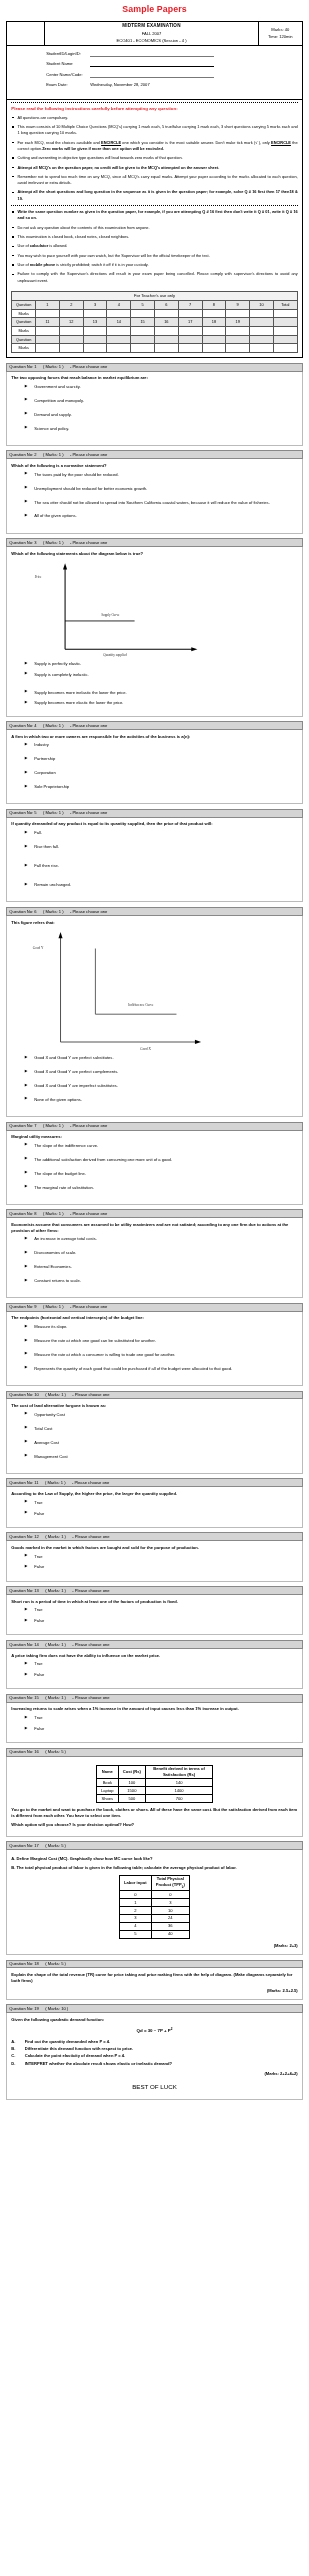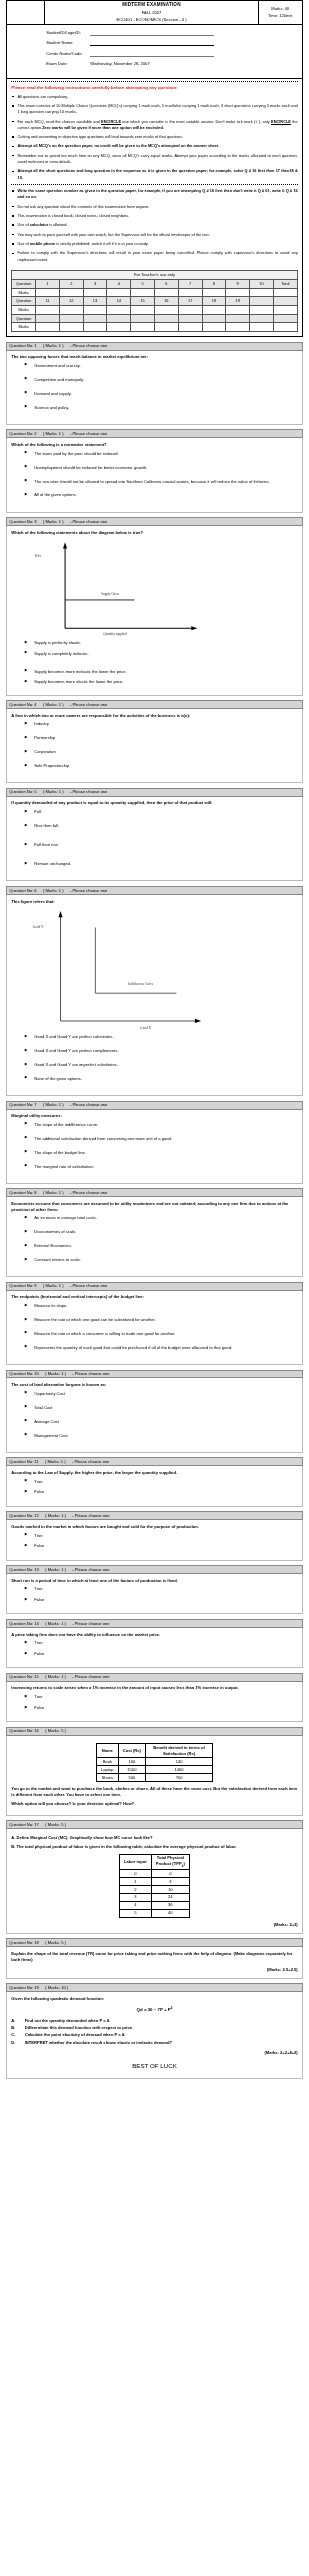--- a/index.html
+++ b/index.html
@@ -107,20 +107,21 @@
   .formula { text-align:center; font-weight:bold; font-size:4.4px; margin:4.1px 0; }
   sup { font-size:3.1px; }
   sub { font-size:3.1px; }
   .best { text-align:center; font-size:6.2px; margin:6.2px 0 2.1px 0; }
 </style>
 </head>
 <body>
 
 <div class="page">
 
+  <div class="sample-title">Sample Papers</div>
 
   <table class="hdr">
     <tbody>
         <tr>
       <td class="c-left" rowspan="1">&nbsp;</td>
       <td class="c-mid">
         <div class="exam-name">MIDTERM  EXAMINATION</div>
         <div class="exam-term">FALL 2007</div>
         <div class="exam-course">ECO401 - ECONOMICS (Session - 4 )</div>
       </td>

